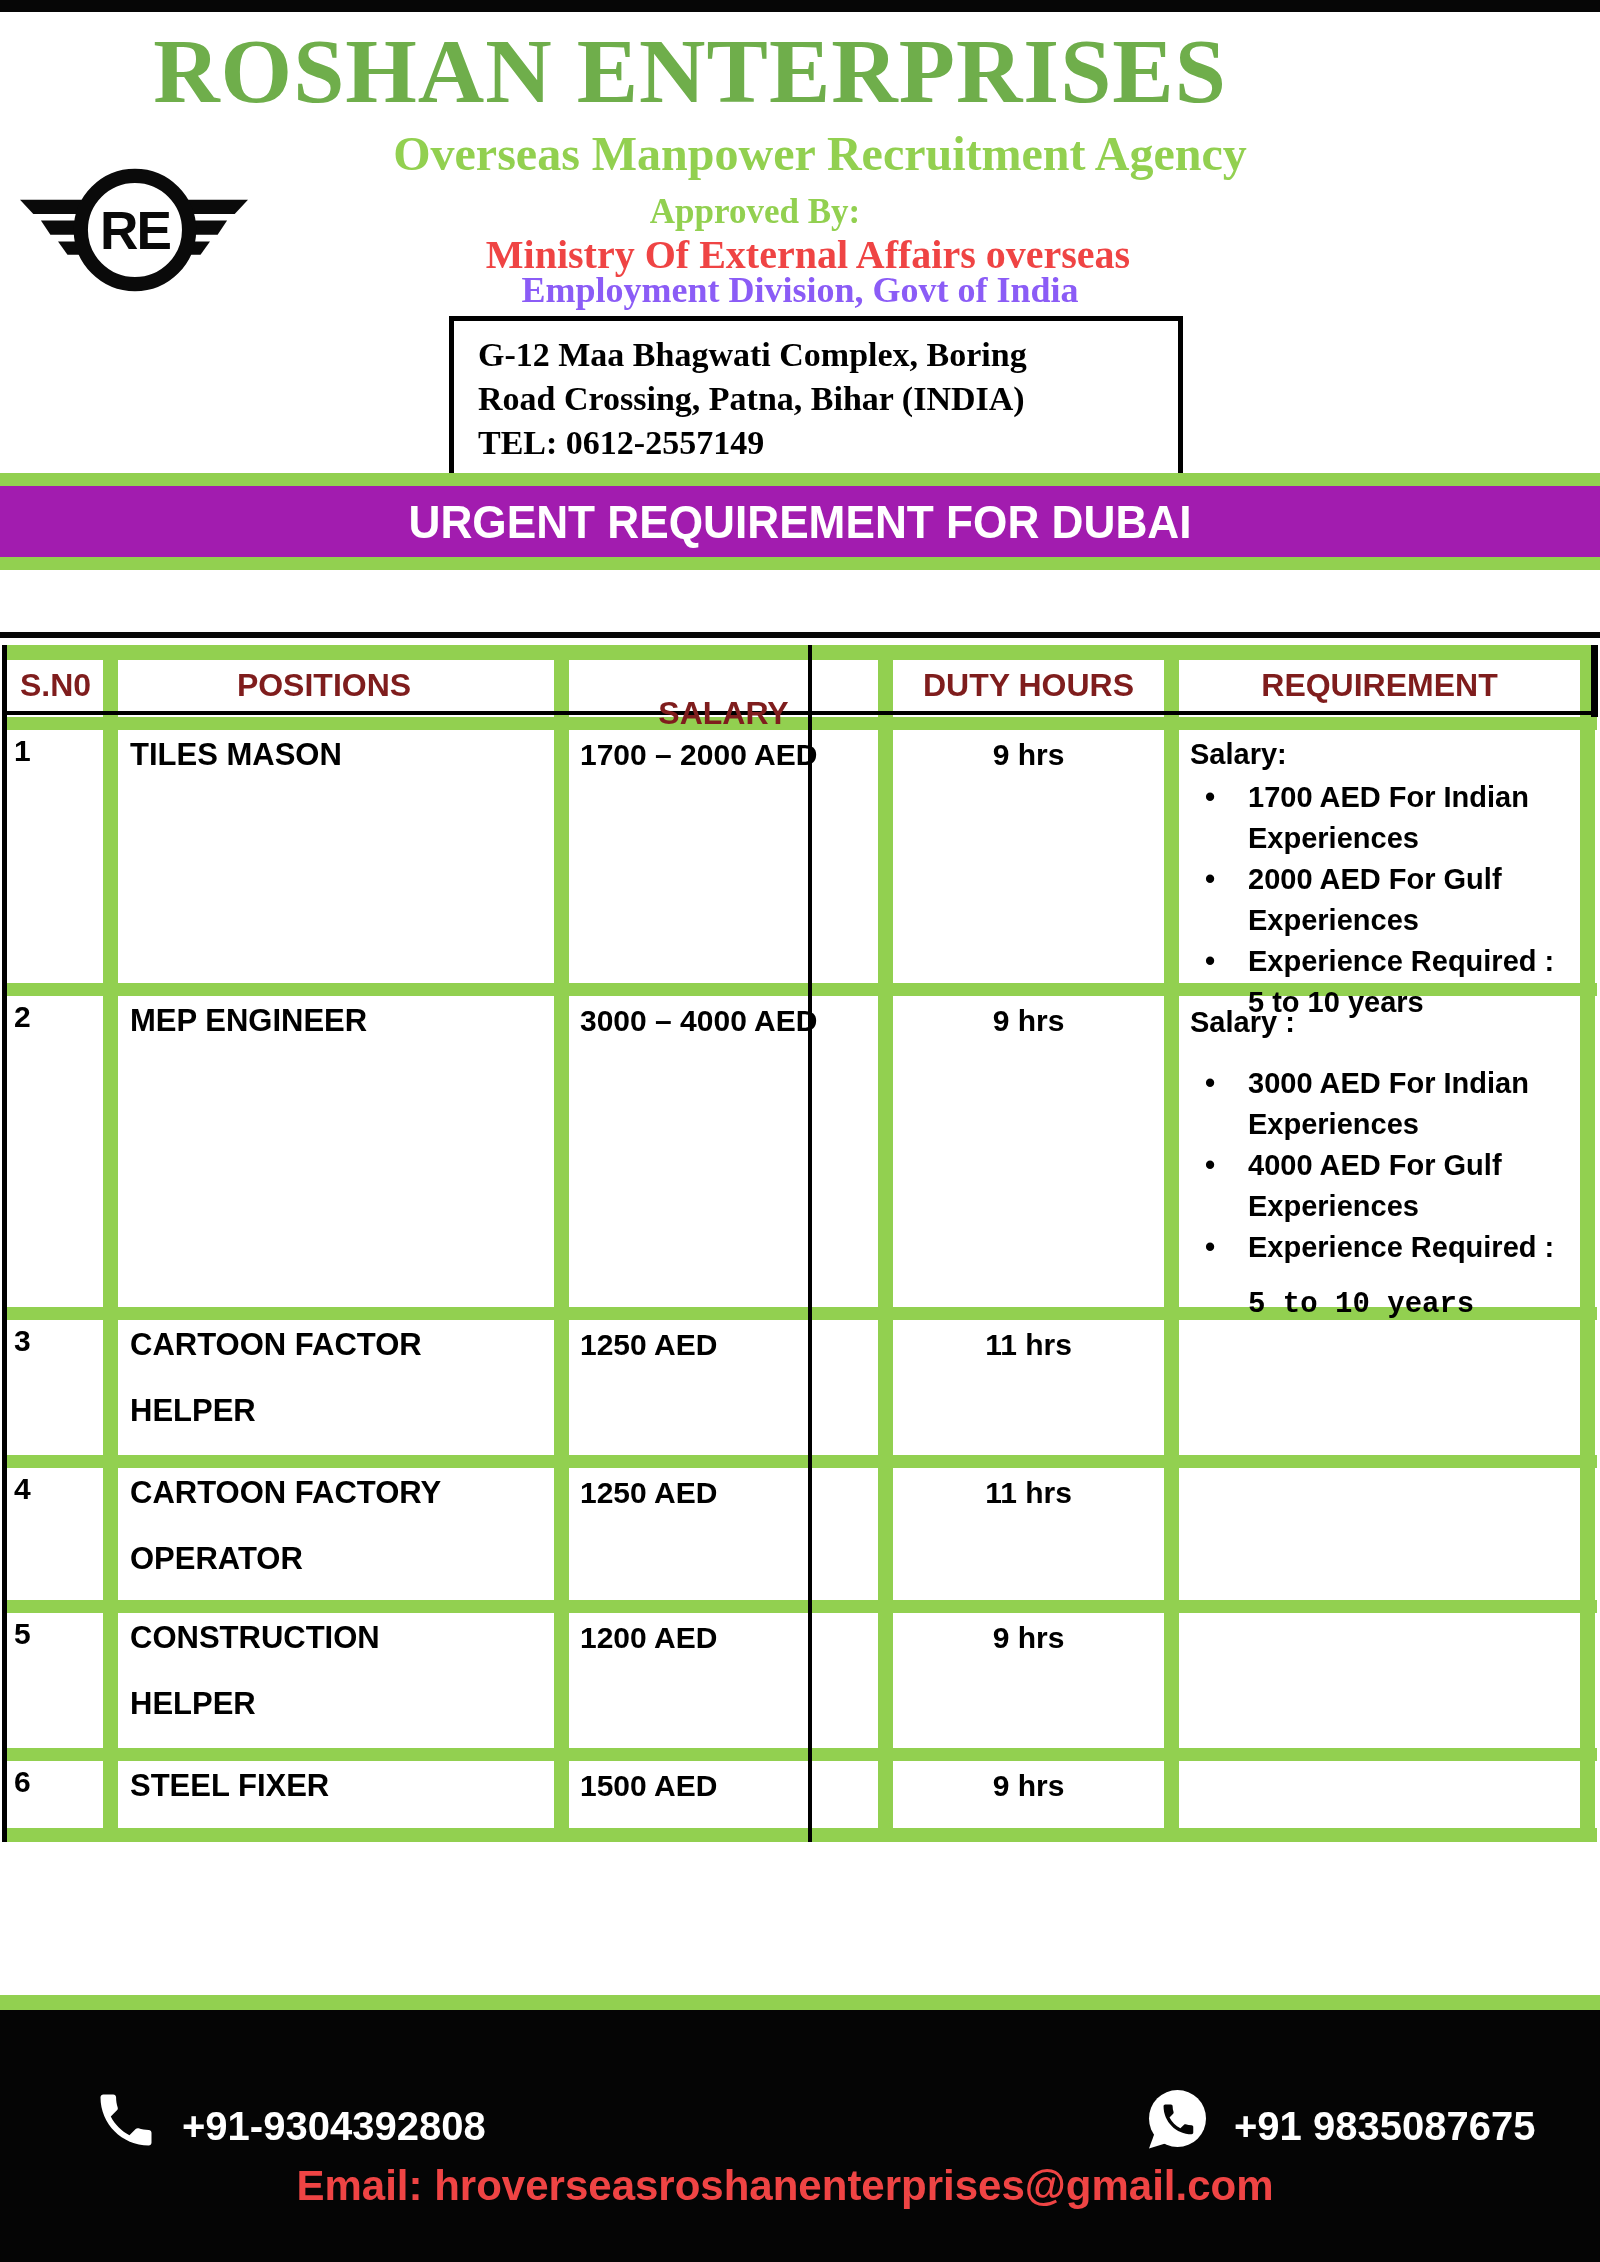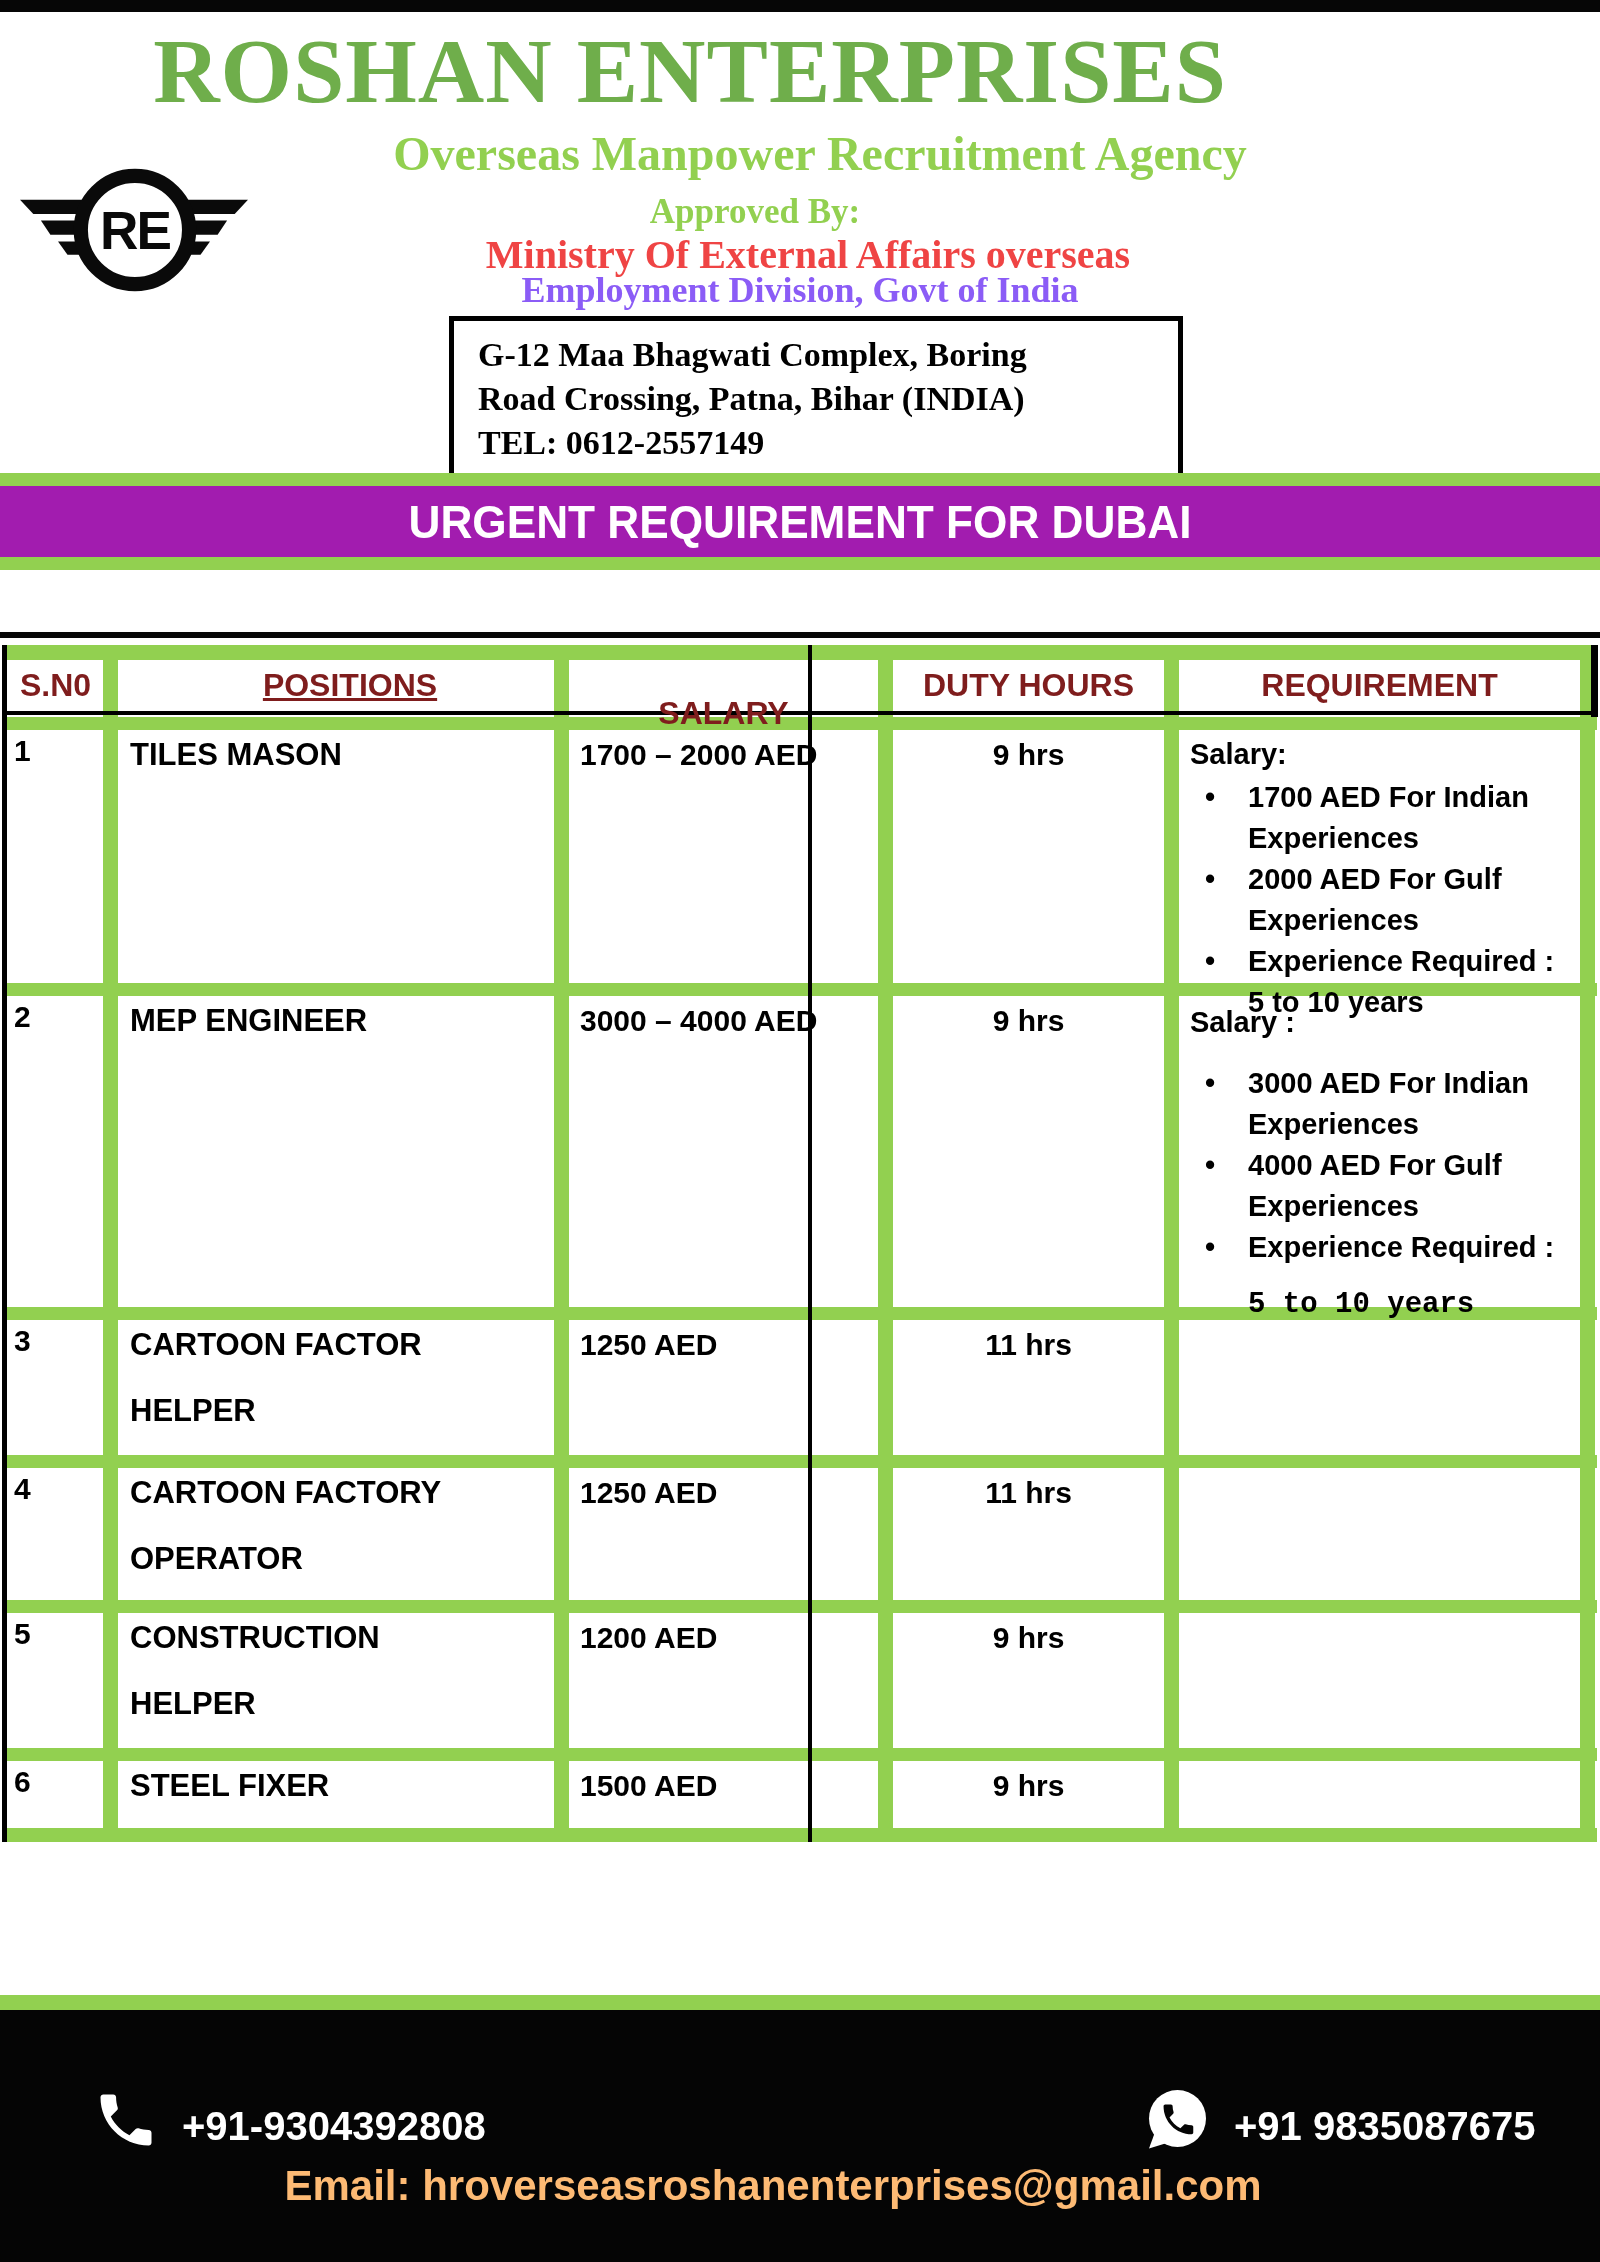--- a/index.html
+++ b/index.html
@@ -51,22 +51,22 @@
   .req .label{margin-bottom:2px;}
   .bullet{display:flex;}
   .bullet .dot{width:58px;flex:0 0 58px;padding-left:15px;box-sizing:border-box;}
   .bullet .btxt{width:320px;}
   .note{margin-left:58px;margin-top:16px;font-family:Liberation Mono, monospace;}
   .gap{height:18px;}
   
   .footer-band{left:0;top:1995px;width:1600px;height:15px;background:#92d050;}
   .footer{left:0;top:2010px;width:1600px;height:252px;background:#050505;}
   .fnum{position:absolute;color:#fff;font-weight:bold;font-size:40px;line-height:48px;white-space:nowrap;}
-  .femail{position:absolute;left:0;top:152px;width:1546px;text-align:center;
-    color:#fdba74;font-weight:bold;font-size:42px;}
+  .femail{position:absolute;left:12px;top:152px;width:1546px;text-align:center;
+    color:#ef4444;font-weight:bold;font-size:42px;}
 </style>
 </head>
 <body>
 
 <div class="sheet">
 
   <div class="abs top-bar"></div>
   <div class="abs title">ROSHAN ENTERPRISES</div>
   <div class="abs subtitle">Overseas Manpower Recruitment Agency</div>
   <div class="abs approved">Approved By:</div>
@@ -112,21 +112,21 @@
   <div class="abs gv" style="left:2px;top:1307px;width:1595px;height:13px;"></div>
   <div class="abs gv" style="left:2px;top:1455px;width:1595px;height:13px;"></div>
   <div class="abs gv" style="left:2px;top:1600px;width:1595px;height:13px;"></div>
   <div class="abs gv" style="left:2px;top:1748px;width:1595px;height:13px;"></div>
   <div class="abs bk" style="left:2px;top:645px;width:5px;height:1197px;"></div>
   <div class="abs bk" style="left:808px;top:645px;width:4px;height:1197px;"></div>
   <div class="abs bk" style="left:2px;top:711px;width:1595px;height:4px;"></div>
   <div class="abs bk" style="left:1591px;top:645px;width:7px;height:72px;"></div>
 
   <div class="abs hdr" style="left:8px;top:660px;width:95px;">S.N0</div>
-  <div class="abs hdr" style="left:132px;top:660px;width:436px;text-decoration:underline;">POSITIONS</div>
+  <div class="abs hdr" style="left:106px;top:660px;width:436px;">POSITIONS</div>
   <div class="abs hdr" style="left:569px;top:688px;width:309px;">SALARY</div>
   <div class="abs hdr" style="left:893px;top:660px;width:271px;">DUTY HOURS</div>
   <div class="abs hdr" style="left:1179px;top:660px;width:401px;">REQUIREMENT</div>
 
   <div class="abs cell sn" style="left:14px;top:734px;">1</div>
   <div class="abs cell pos" style="left:130px;top:722px;width:335px;">TILES MASON</div>
   <div class="abs cell sal" style="left:580px;top:738px;">1700 – 2000 AED</div>
   <div class="abs cell duty" style="left:893px;top:738px;width:271px;">9 hrs</div>
   <div class="abs cell req" style="left:1190px;top:734px;">
     <div class="label">Salary:</div>

